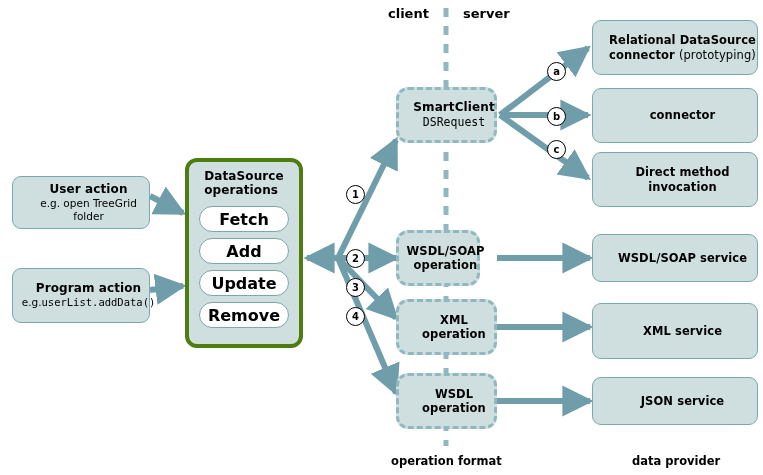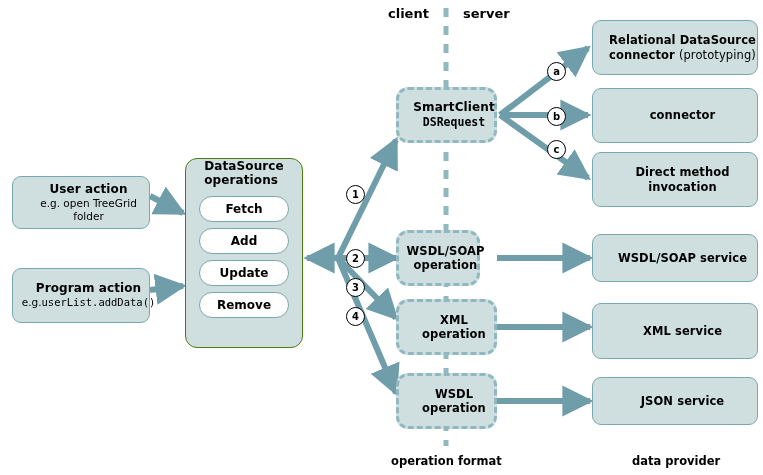--- a/index.html
+++ b/index.html
@@ -23,30 +23,30 @@
     background:#cfdfdf;border:3px dashed #8fb8c0;border-radius:12px;
   }
   .title{font-weight:bold;font-size:12px;letter-spacing:.1px;}
   .title.sm{font-size:11.5px;}
   .sub{font-size:10.5px;}
   .mono{font-family:"DejaVu Sans Mono","Liberation Mono",monospace;font-size:10.5px;}
   .reg{font-weight:normal;}
 
   .opcontainer{
     position:absolute;box-sizing:border-box;
-    background:#cfdfdf;border:1px solid #4d7c0f;border-radius:12px;
+    background:#cfdfdf;border:4px solid #4d7c0f;border-radius:12px;
     display:flex;flex-direction:column;align-items:center;
-    padding-top:0;
+    padding-top:7px;
   }
   .opcontainer .title{margin-bottom:6px;}
   .pill{
     width:88px;height:24px;margin:3px 0;
     background:#ffffff;border:1px solid #7aa7b0;border-radius:13px;
     display:flex;align-items:center;justify-content:center;
-    font-weight:bold;font-size:12px;color:#000;
+    font-weight:bold;font-size:16px;color:#000;
   }
 
   .edgelabel{
     position:absolute;width:17px;height:17px;border-radius:50%;
     background:#ffffff;border:1px solid #000000;
     display:flex;align-items:center;justify-content:center;
     font-size:10px;font-weight:bold;line-height:1;
   }
 
   .boundarylabel{
@@ -114,21 +114,21 @@
       <span class="twoline">operations</span>
     </div>
     <div class="pill">Fetch</div>
     <div class="pill">Add</div>
     <div class="pill">Update</div>
     <div class="pill">Remove</div>
   </div>
 
   <div class="node dashbox" style="left:396px;top:87px;width:101px;height:56px;">
     <div class="title">SmartClient</div>
-    <div class="mono" style="font-weight:bold;font-size:11.5px;">DSRequest</div>
+    <div class="mono" style="font-weight:normal;font-size:11.5px;">DSRequest</div>
   </div>
 
   <div class="node dashbox" style="left:396px;top:230px;width:84px;height:56px;">
     <div class="title sm">WSDL/SOAP</div>
     <div class="title sm">operation</div>
   </div>
 
   <div class="node dashbox" style="left:396px;top:299px;width:101px;height:56px;align-items:center;">
     <div class="title sm">XML</div>
     <div class="title sm">operation</div>

